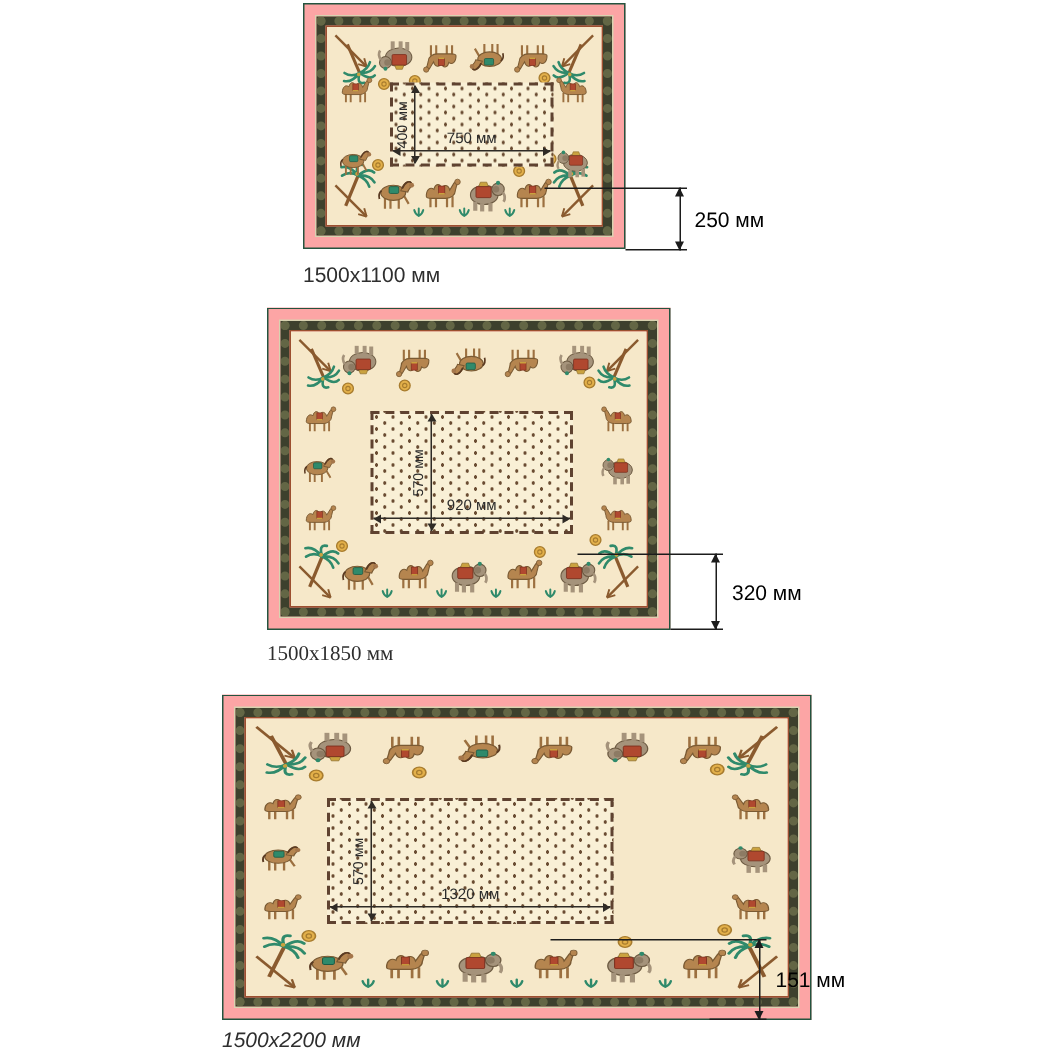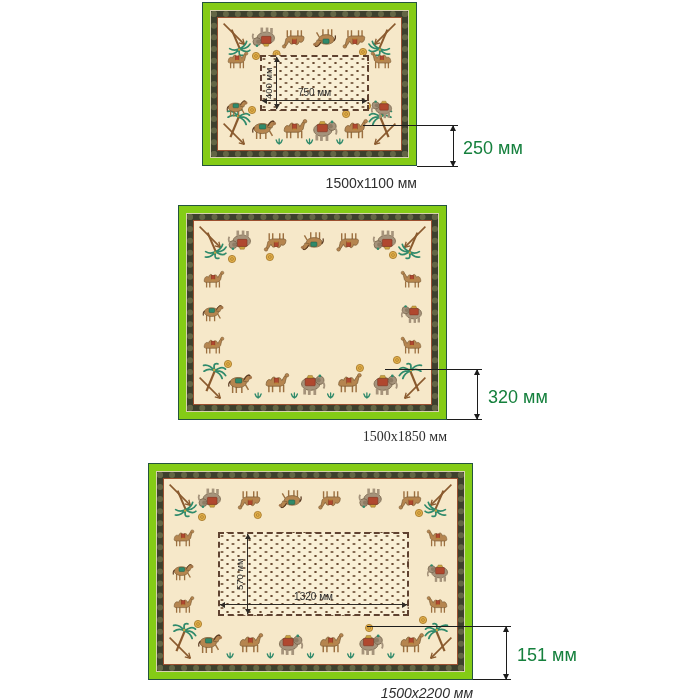--- a/index.html
+++ b/index.html
@@ -1,20 +1,20 @@
 <!DOCTYPE html>
 <html><head>
 <meta charset="utf-8">
 <style>
   html,body{margin:0;padding:0;}
   body{width:700px;height:700px;background:#ffffff;position:relative;
        font-family:"Liberation Sans", sans-serif;color:#2b2b2b;overflow:hidden;}
   .canvas{position:absolute;inset:0;}
   
-  .cloth{position:absolute;background:#84cc16;box-shadow:0 0 0 1px #24543f inset;}
+  .cloth{position:absolute;background:#fca5a5;box-shadow:0 0 0 1px #24543f inset;}
   .lightline{position:absolute;inset:8px;border:1px solid #d8d2b0;}
   .band{position:absolute;inset:9px;border:6px solid #3d402d;}
   .banddots{position:absolute;inset:9px;border:6px dotted #83865a;opacity:.55;}
   .redline{position:absolute;inset:15px;border:1px solid #9c4f2f;}
   .field{position:absolute;inset:16px;background:#f6e8c9;overflow:hidden;}
   .decor{position:absolute;inset:0;width:100%;height:100%;}
   
   .trect{position:absolute;border:2px dashed #5f4230;background:#f9f0d6;
     background-image:radial-gradient(circle,#6a4c32 1px,transparent 1.3px),
                      radial-gradient(circle,#6a4c32 1px,transparent 1.3px);
@@ -27,23 +27,23 @@
   .hdim::after{content:'';position:absolute;right:0;top:-2.5px;border-top:3px solid transparent;border-bottom:3px solid transparent;border-left:5px solid #2f2b26;}
   .vlabel{position:absolute;top:0;bottom:0;display:flex;align-items:center;justify-content:center;
           writing-mode:vertical-rl;transform:rotate(180deg);font-size:9.5px;color:#2b2b2b;white-space:nowrap;}
   .hlabel{position:absolute;left:0;right:0;text-align:center;font-size:10px;color:#2b2b2b;}
   
   .ann-h{position:absolute;height:1px;background:#1c1c1c;}
   .ann-v{position:absolute;width:1px;background:#1c1c1c;}
   .arr{position:absolute;width:0;height:0;border-left:3.5px solid transparent;border-right:3.5px solid transparent;}
   .arr.up{border-bottom:6px solid #1c1c1c;}
   .arr.dn{border-top:6px solid #1c1c1c;}
-  .ann-label{position:absolute;font-size:18px;color:#15803d;white-space:nowrap;}
-  
-  .szlabel{position:absolute;text-align:right;font-size:14px;color:#2e2e2e;}
+  .ann-label{position:absolute;font-size:14px;color:#000000;white-space:nowrap;}
+  
+  .szlabel{position:absolute;text-align:left;font-size:14px;color:#2e2e2e;}
   
   .fig1 .cloth{left:202px;top:2px;width:215px;height:164px;}
   .fig1 .trect{left:42px;top:37px;width:105px;height:52px;}
   .fig1 .vdim{left:14px;}   .fig1 .vlabel{left:0;width:13px;}
   .fig1 .hdim{top:43px;}    .fig1 .hlabel{top:30px;}
   .fig1 .szlabel{left:202px;top:175px;width:215px;}
   .a1-top{left:363px;top:125px;width:95px;}
   .a1-bot{left:417px;top:166px;width:41px;}
   .a1-v{left:453px;top:125px;height:42px;}
   .a1-up{left:450px;top:125px;}  .a1-dn{left:450px;top:161px;}
@@ -51,21 +51,21 @@
   .fig2 .cloth{left:178px;top:205px;width:269px;height:215px;}
   .fig2 .trect{left:53px;top:53px;width:131px;height:78px;}
   .fig2 .vdim{left:38px;}   .fig2 .vlabel{left:24px;width:13px;}
   .fig2 .hdim{top:69px;}    .fig2 .hlabel{top:56px;}
   .fig2 .szlabel{left:178px;top:429px;width:269px;font-family:Liberation Serif, serif;}
   .a2-top{left:385px;top:369px;width:97px;}
   .a2-bot{left:447px;top:419px;width:35px;}
   .a2-v{left:477px;top:369px;height:51px;}
   .a2-up{left:474px;top:369px;}  .a2-dn{left:474px;top:414px;}
   .a2-label{left:488px;top:387px;}
-  .fig3 .cloth{left:148px;top:463px;width:325px;height:217px;}
+  .fig3 .cloth{left:148px;top:463px;width:393px;height:217px;}
   .fig3 .trect{left:54px;top:53px;width:187px;height:80px;}
   .fig3 .vdim{left:27px;}   .fig3 .vlabel{left:13px;width:13px;}
   .fig3 .hdim{top:70px;}    .fig3 .hlabel{top:57px;}
   .fig3 .szlabel{left:148px;top:685px;width:325px;font-style:italic;}
   .a3-top{left:367px;top:626px;width:144px;}
   .a3-bot{left:473px;top:679px;width:38px;}
   .a3-v{left:506px;top:626px;height:54px;}
   .a3-up{left:503px;top:626px;}  .a3-dn{left:503px;top:674px;}
   .a3-label{left:517px;top:645px;}
   .defs-hidden{position:absolute;width:0;height:0;overflow:hidden;}
@@ -215,20 +215,26 @@
             <use href="#g-eleph" transform="translate(218 91.5) rotate(0) scale(-0.8 0.8) translate(-16 -13)"></use>
             <use href="#g-camel" transform="translate(19 124.44) rotate(0) scale(0.8 0.8) translate(-15 -15)"></use>
             <use href="#g-camel" transform="translate(218 124.44) rotate(0) scale(-0.8 0.8) translate(-15 -15)"></use>
             <use href="#g-orn" transform="translate(38 38) rotate(0) scale(0.9 0.9) translate(0 0)"></use>
             <use href="#g-orn" transform="translate(199 34) rotate(0) scale(0.9 0.9) translate(0 0)"></use>
             <use href="#g-orn" transform="translate(34 143) rotate(0) scale(0.9 0.9) translate(0 0)"></use>
             <use href="#g-orn" transform="translate(203 139) rotate(0) scale(0.9 0.9) translate(0 0)"></use>
             <use href="#g-orn" transform="translate(75.84 36) rotate(0) scale(0.9 0.9) translate(0 0)"></use>
             <use href="#g-orn" transform="translate(165.89999999999998 147) rotate(0) scale(0.9 0.9) translate(0 0)"></use>
           </svg>
+        <div class="trect">
+          <div class="vdim"></div>
+          <div class="hdim"></div>
+          <span class="vlabel">570 мм</span>
+          <span class="hlabel">920 мм</span>
+        </div>
       </div>
     </div>
     <div class="ann-h a2-top"></div>
     <div class="ann-h a2-bot"></div>
     <div class="ann-v a2-v"></div>
     <div class="arr up a2-up"></div>
     <div class="arr dn a2-dn"></div>
     <span class="ann-label a2-label">320 мм</span>
     <div class="szlabel">1500x1850 мм</div>
   </div>

